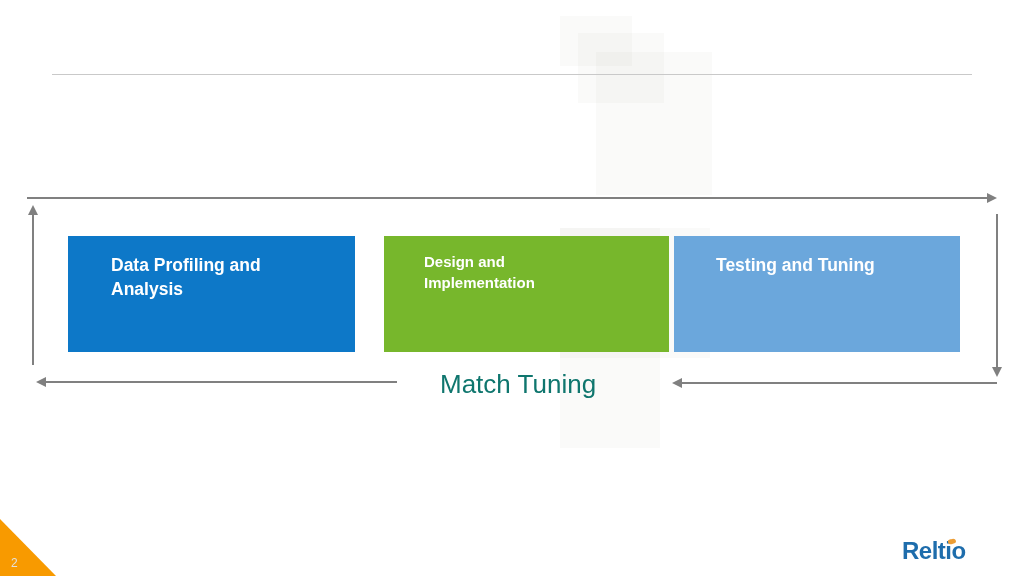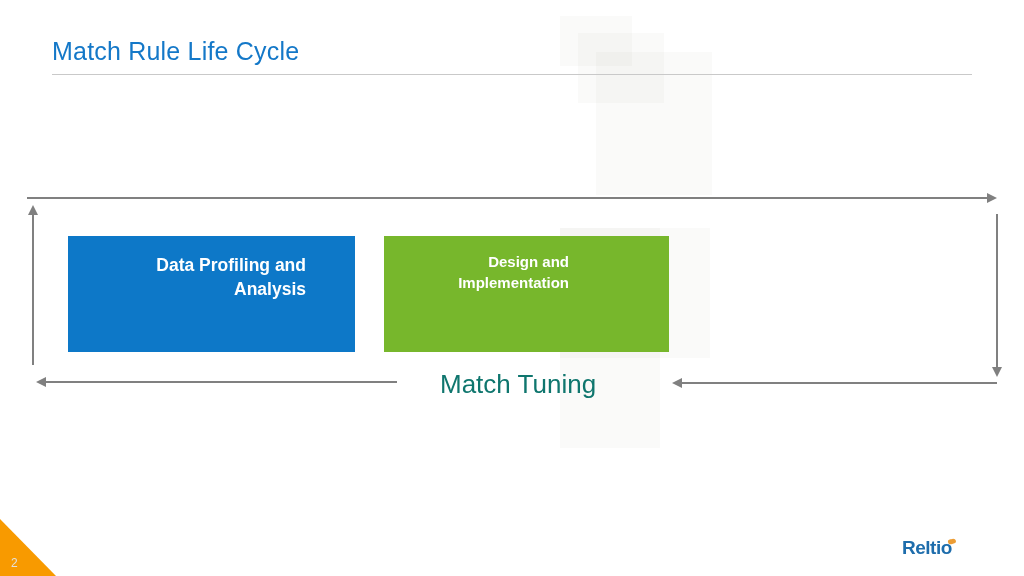--- a/index.html
+++ b/index.html
@@ -36,67 +36,69 @@
   .fb-left-head { left: 36px;  top: 377px; border-top: 5px solid transparent; border-bottom: 5px solid transparent; border-right: 10px solid #808080; }
 
   .fb-right-line { left: 681px; top: 382px; width: 316px; height: 2px; }
   .fb-right-head { left: 672px; top: 378px; border-top: 5px solid transparent; border-bottom: 5px solid transparent; border-right: 10px solid #808080; }
 
   
   .phase { position: absolute; top: 236px; height: 116px; color: #ffffff; font-weight: bold; }
   .phase-0 { left: 68px;  width: 287px; }
   .phase-1 { left: 372px; width: 285px; margin-left: 12px; }
   .phase-2 { left: 674px; width: 286px; }
-  .phase-label { display: block; line-height: 1.38; text-align: right; }
+  .phase-label { display: block; line-height: 1.38; }
   .phase-0 .phase-label { padding: 17px 0 0 43px; max-width: 238px; font-size: 17.5px; }
   .phase-1 .phase-label { padding: 16px 0 0 40px; max-width: 185px; font-size: 15px; }
   .phase-2 .phase-label { padding: 17px 0 0 42px; max-width: 250px; font-size: 17.5px; }
 
   
   .feedback-label { position: absolute; left: 440px; top: 369px; font-size: 26px; color: #0f766e; }
 
   
   .corner-triangle { position: absolute; left: 0; bottom: 0; width: 0; height: 0;
                      border-bottom: 57px solid #f89a00; border-right: 56px solid transparent; }
   .page-number { position: absolute; left: 11px; bottom: 6px; font-size: 12px; color: #e4e0da; }
 
   
-  .logo { position: absolute; left: 902px; top: 537px; font-size: 19px; font-weight: bold;
+  .logo { position: absolute; left: 902px; top: 537px; font-size: 24px; font-weight: bold;
           color: #1e6dac; letter-spacing: -0.5px; }
   .logo-accent { position: absolute; left: 948px; top: 539px; width: 8px; height: 5px;
                  background: #ec9d35; border-radius: 40% 60% 50% 50%; transform: rotate(-14deg); }
 </style>
 </head>
 <body>
 
 <div class="slide">
 
   <div class="wm wm1"></div>
   <div class="wm wm2"></div>
   <div class="wm wm3"></div>
   <div class="wm wm4"></div>
   <div class="wm wm5"></div>
 
-  <div class="title">Match Rule Life Cycle</div>
   <div class="title-rule"></div>
 
   <div class="aline main-line"></div>
   <div class="ahead main-head"></div>
 
   <div class="aline left-vline"></div>
   <div class="ahead left-vhead"></div>
 
   <div class="aline right-vline"></div>
   <div class="ahead right-vhead"></div>
 
   <div class="phase phase-0" style="background-color: rgb(13, 120, 200);">
     <span class="phase-label">Data Profiling and Analysis</span>
   </div>
   <div class="phase phase-1" style="background-color: rgb(119, 183, 44);">
     <span class="phase-label">Design and Implementation</span>
+  </div>
+  <div class="phase phase-2" style="background-color: rgb(107, 167, 220);">
+    <span class="phase-label">Testing and Tuning</span>
   </div>
 
   <div class="aline fb-left-line"></div>
   <div class="ahead fb-left-head"></div>
 
   <div class="feedback-label">Match Tuning</div>
 
   <div class="aline fb-right-line"></div>
   <div class="ahead fb-right-head"></div>
 

